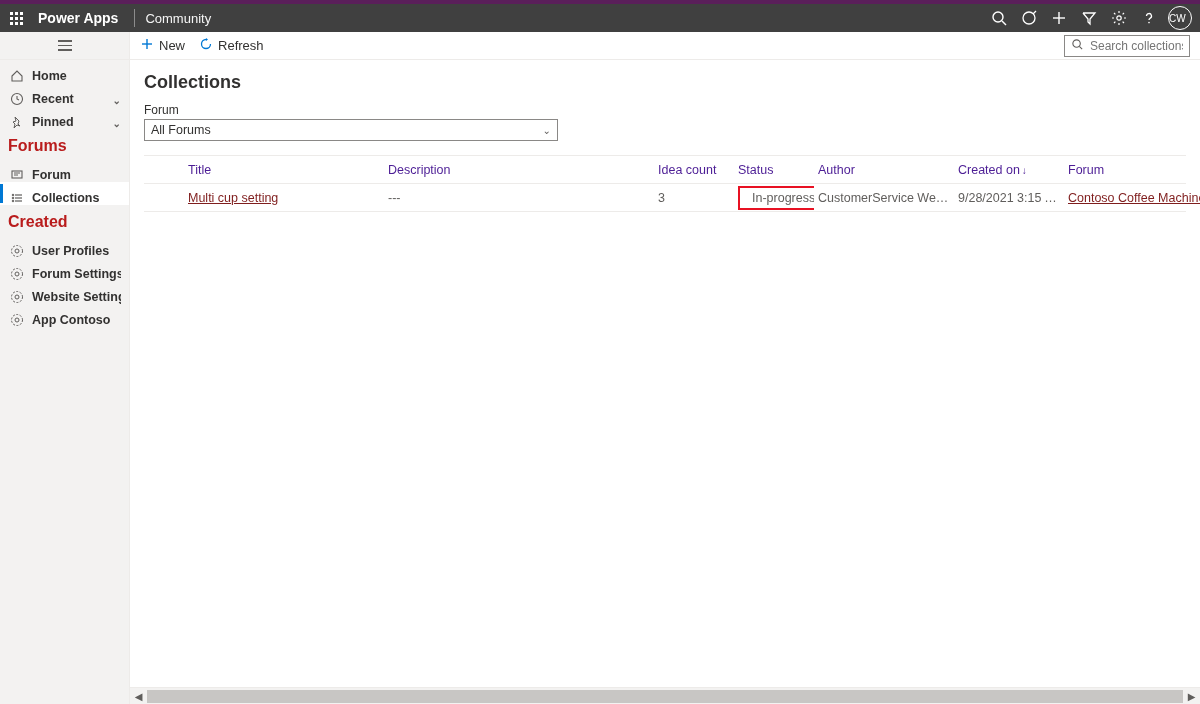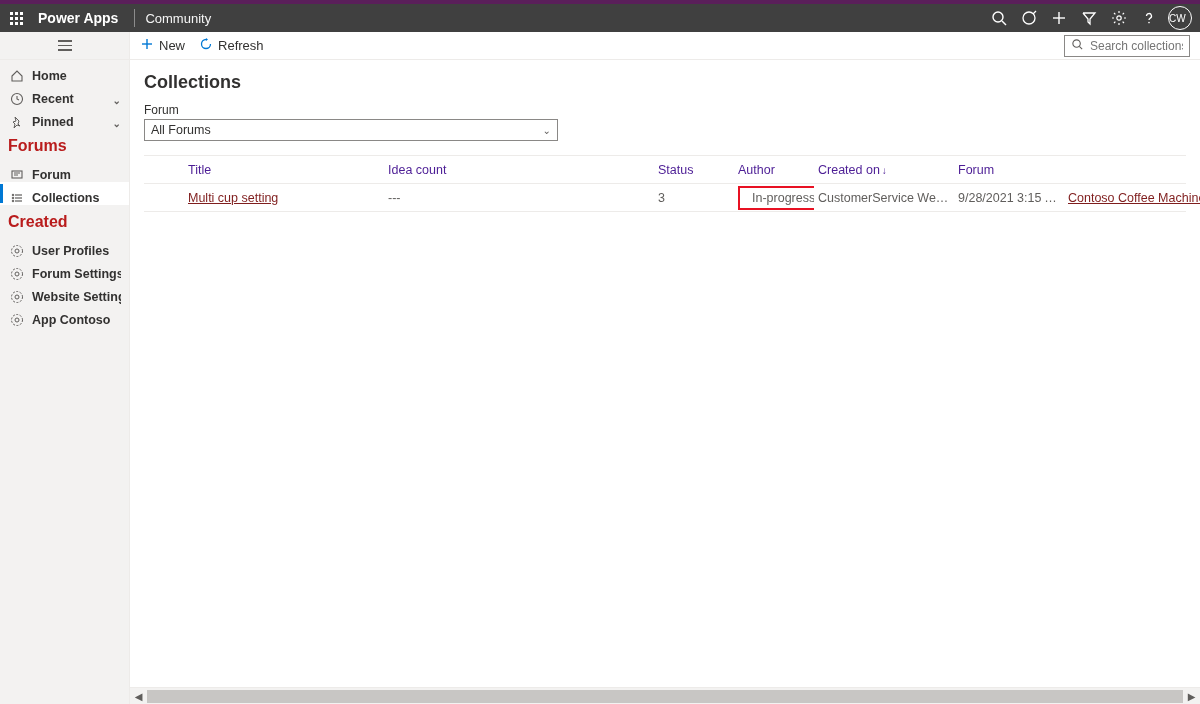--- a/index.html
+++ b/index.html
@@ -255,20 +255,21 @@
       <div class="field-label">Forum</div>
       <div class="select">
         <span>All Forums</span>
         <span style="font-size:10px;color:#605e5c;">⌄</span>
       </div>
 
       <div class="table">
         <div class="row header">
           <div class="cell"></div>
           <div class="cell"><span>Title</span></div>
+          <div class="cell"><span>Description</span></div>
           <div class="cell"><span>Idea count</span></div>
           <div class="cell"><span>Status</span></div>
           <div class="cell"><span>Author</span></div>
           <div class="cell"><span>Created on</span><span class="sort-ind">↓</span></div>
           <div class="cell"><span>Forum</span></div>
         </div>
         <div class="row body">
           <div class="cell"></div>
           <div class="cell link">Multi cup setting</div>
           <div class="cell">---</div>

